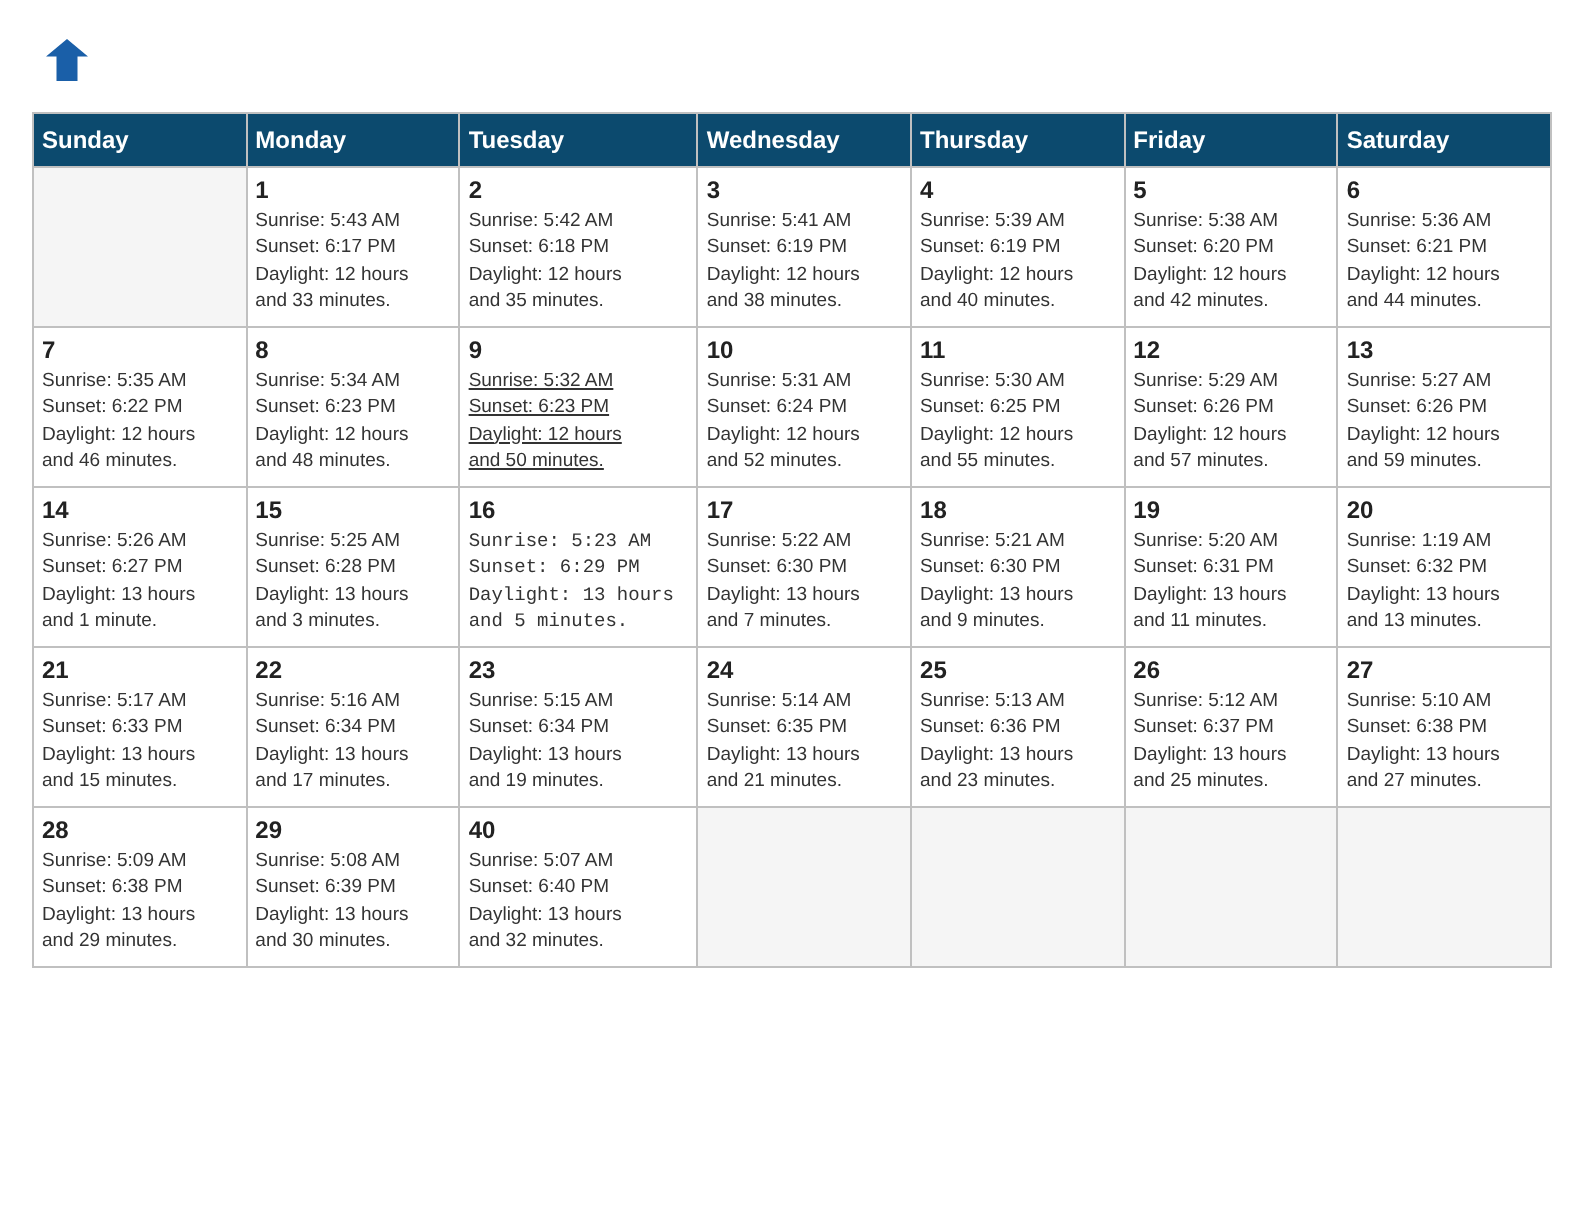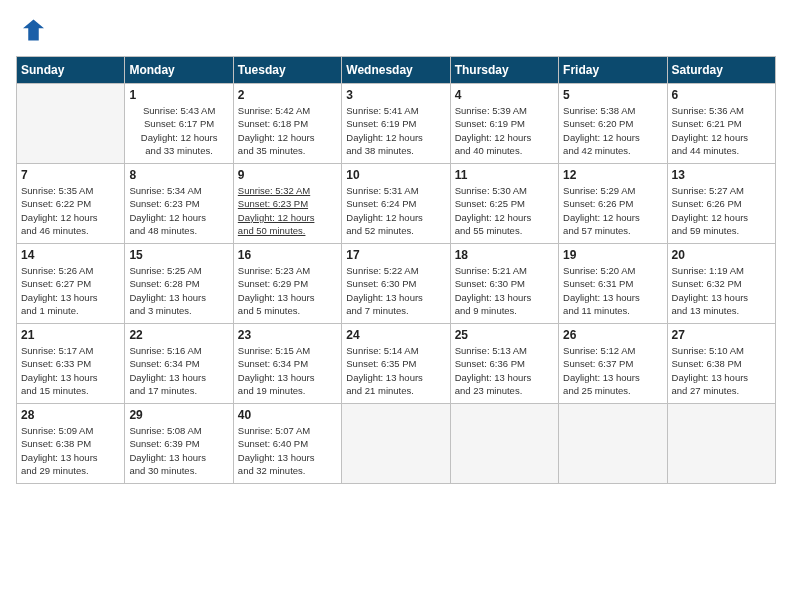--- a/index.html
+++ b/index.html
@@ -117,21 +117,21 @@
         <th>Thursday</th>
         <th>Friday</th>
         <th>Saturday</th>
       </tr>
   </thead>
   <tbody id="calendar-body">
       <tr>
         <td class="empty-cell"></td>
         <td>
           <span class="day-num">1</span>
-          <div class="day-info" style="white-space: pre-line; text-align: center;">Sunrise: 5:43 AM
+          <div class="day-info" style="white-space: pre-line;">Sunrise: 5:43 AM
 Sunset: 6:17 PM
 Daylight: 12 hours
 and 33 minutes.</div>
         </td>
         <td>
           <span class="day-num">2</span>
           <div class="day-info" style="white-space: pre-line;">Sunrise: 5:42 AM
 Sunset: 6:18 PM
 Daylight: 12 hours
 and 35 minutes.</div>
@@ -226,21 +226,21 @@
         </td>
         <td>
           <span class="day-num">15</span>
           <div class="day-info" style="white-space: pre-line;">Sunrise: 5:25 AM
 Sunset: 6:28 PM
 Daylight: 13 hours
 and 3 minutes.</div>
         </td>
         <td>
           <span class="day-num">16</span>
-          <div class="day-info" style="white-space: pre-line;">Sunrise: 5:23 AM
+          <div class="day-info" style="white-space: pre-line; font-family: Liberation Mono, monospace;">Sunrise: 5:23 AM
 Sunset: 6:29 PM
 Daylight: 13 hours
 and 5 minutes.</div>
         </td>
         <td>
           <span class="day-num">17</span>
           <div class="day-info" style="white-space: pre-line;">Sunrise: 5:22 AM
 Sunset: 6:30 PM
 Daylight: 13 hours
 and 7 minutes.</div>

